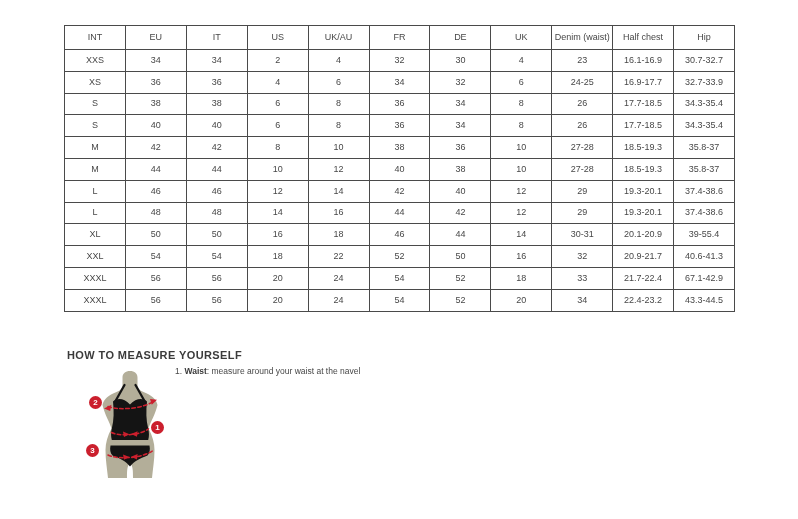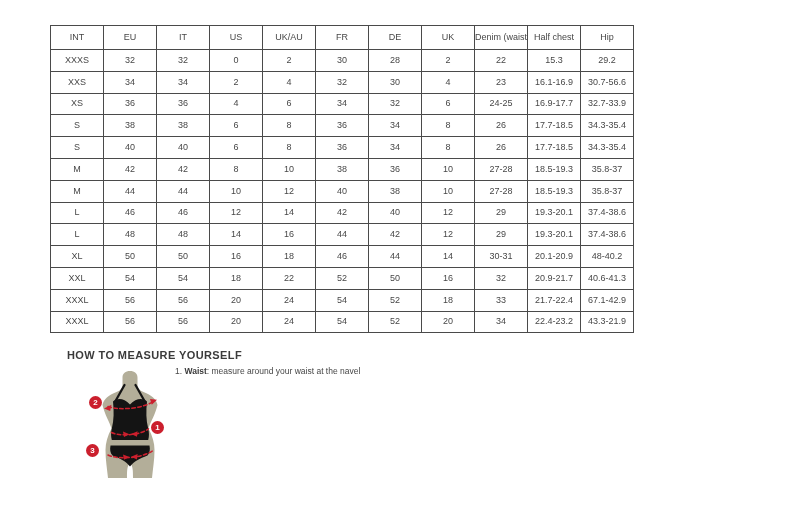--- a/index.html
+++ b/index.html
@@ -14,21 +14,21 @@
   html,body{margin:0;padding:0;}
   body{
     width:798px;height:519px;background:#ffffff;
     font-family:"Liberation Sans",sans-serif;
     position:relative;overflow:hidden;
   }
   .page{position:absolute;inset:0;}
 
   
   .size-table{
-    position:absolute;left:50px;top:25px;width:584px;
+    position:absolute;left:64px;top:25px;width:671px;
     border-collapse:collapse;table-layout:fixed;
   }
   .size-table th,.size-table td{
     border:1px solid var(--border);
     font-size:9px;font-weight:normal;color:var(--text);
     text-align:center;vertical-align:middle;padding:0;
     height:21.8px;line-height:1;
     white-space:nowrap;overflow:hidden;
   }
   .size-table thead th{height:24px;}
@@ -82,44 +82,31 @@
           <th>FR</th>
           <th>DE</th>
           <th>UK</th>
           <th>Denim (waist)</th>
           <th>Half chest</th>
           <th>Hip</th>
         </tr>
     </thead>
     <tbody>
         <tr>
-          <td>XXXS</td>
-          <td>32</td>
-          <td>32</td>
-          <td>0</td>
-          <td>2</td>
-          <td>30</td>
-          <td>28</td>
-          <td>2</td>
-          <td>22</td>
-          <td>15.3</td>
-          <td>29.2</td>
-        </tr>
-        <tr>
           <td>XXS</td>
           <td>34</td>
           <td>34</td>
           <td>2</td>
           <td>4</td>
           <td>32</td>
           <td>30</td>
           <td>4</td>
           <td>23</td>
           <td>16.1-16.9</td>
-          <td>30.7-56.6</td>
+          <td>30.7-32.7</td>
         </tr>
         <tr>
           <td>XS</td>
           <td>36</td>
           <td>36</td>
           <td>4</td>
           <td>6</td>
           <td>34</td>
           <td>32</td>
           <td>6</td>
@@ -209,21 +196,21 @@
           <td>XL</td>
           <td>50</td>
           <td>50</td>
           <td>16</td>
           <td>18</td>
           <td>46</td>
           <td>44</td>
           <td>14</td>
           <td>30-31</td>
           <td>20.1-20.9</td>
-          <td>48-40.2</td>
+          <td>39-55.4</td>
         </tr>
         <tr>
           <td>XXL</td>
           <td>54</td>
           <td>54</td>
           <td>18</td>
           <td>22</td>
           <td>52</td>
           <td>50</td>
           <td>16</td>
@@ -248,21 +235,21 @@
           <td>XXXL</td>
           <td>56</td>
           <td>56</td>
           <td>20</td>
           <td>24</td>
           <td>54</td>
           <td>52</td>
           <td>20</td>
           <td>34</td>
           <td>22.4-23.2</td>
-          <td>43.3-21.9</td>
+          <td>43.3-44.5</td>
         </tr>
       </tbody>
   </table>
 
   <div class="measure-heading">HOW TO MEASURE YOURSELF</div>
 
   <div class="figure">
     <svg width="100" height="113" viewBox="0 0 100 113" aria-hidden="true">
 
       <path class="tan" d="M50,1 C54.5,1 57.5,3.5 57.5,7.5 L57.5,15

